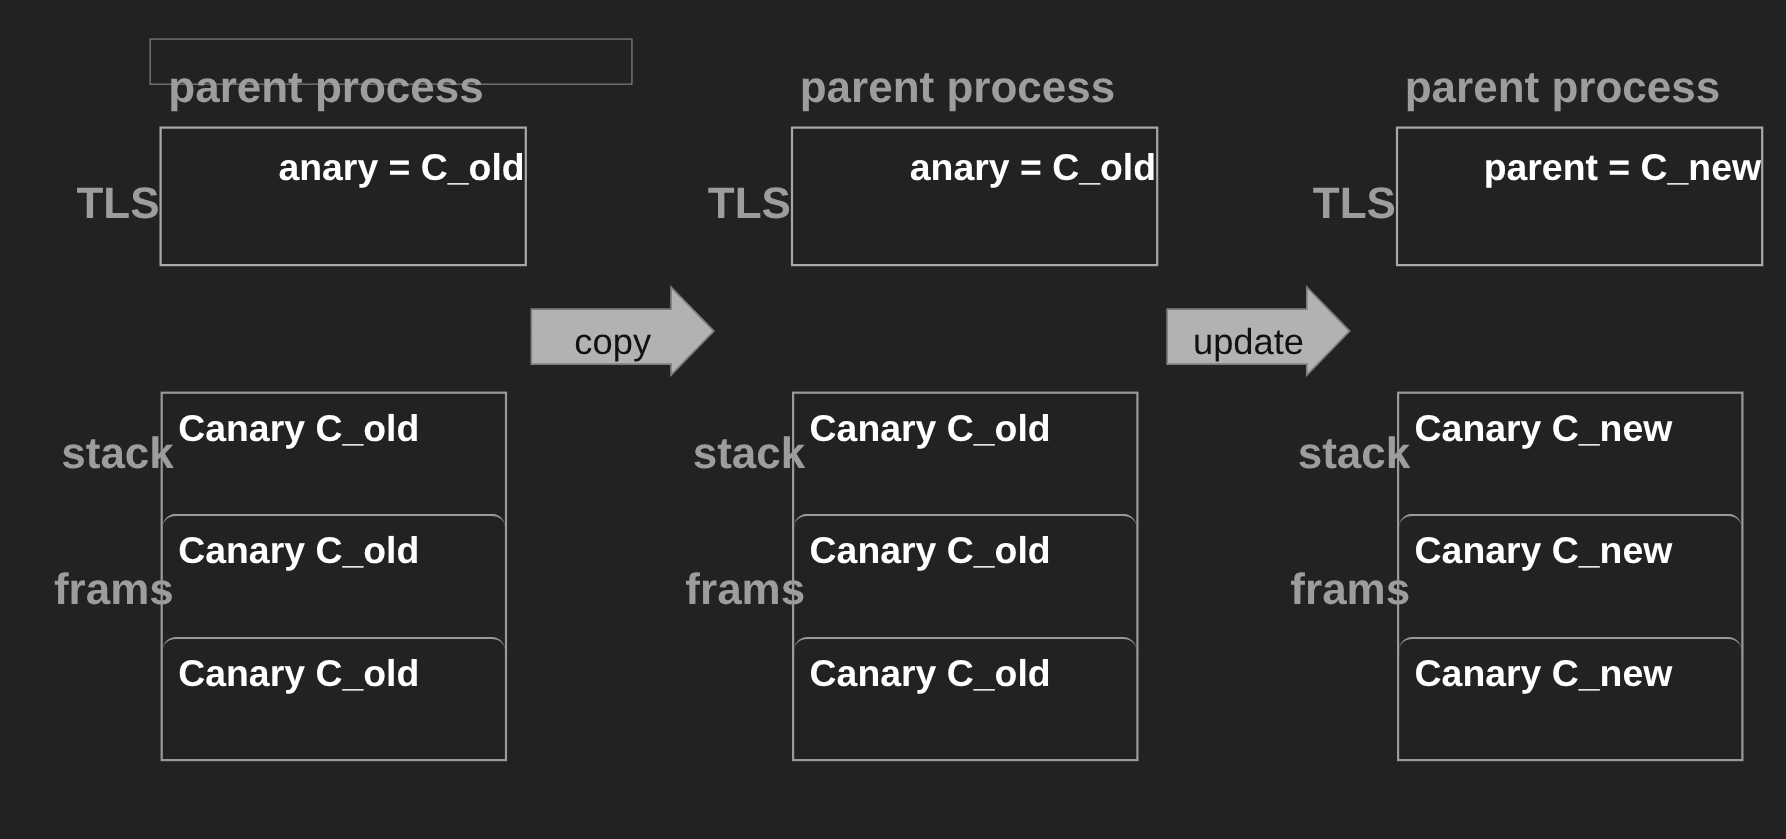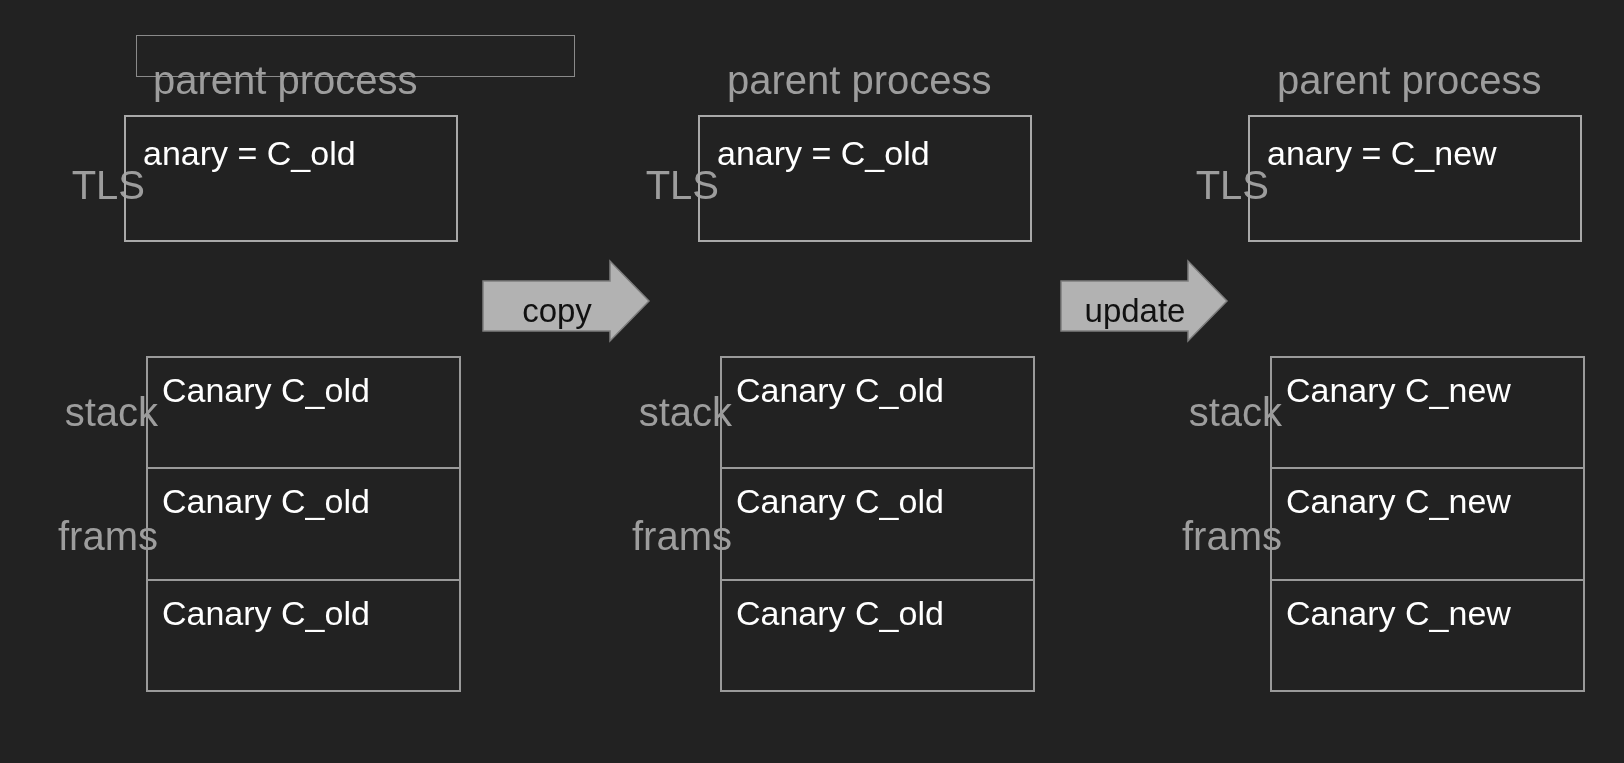--- a/index.html
+++ b/index.html
@@ -15,61 +15,63 @@
   }
   html,body{margin:0;padding:0;}
   body{
     width:1624px;height:763px;
     background:var(--bg);
     font-family:"Liberation Sans", sans-serif;
     overflow:hidden;
     position:relative;
   }
   .canvas{position:absolute;left:0;top:0;width:1624px;height:763px;}
-  .panel{position:absolute;top:0;width:500px;height:635px;}
+  .panel{position:absolute;top:0;width:500px;height:635px;font-weight:bold;}
   .empty-box{
     position:absolute;left:136px;top:35px;width:439px;height:42px;
     border:1px solid var(--empty-box-border);
     box-sizing:border-box;
   }
   .panel-title{
     position:absolute;left:153px;top:58px;
     font-size:40px;line-height:44px;color:var(--label-gray);
     white-space:nowrap;
   }
   .side-label{
     position:absolute;left:0;
     font-size:40px;line-height:44px;color:var(--label-gray);
     text-align:right;white-space:nowrap;margin-left:36px;
   }
   .tls-label{top:163px;width:109px;}
   .stack-label{top:390px;width:122px;}
   .frams-label{top:514px;width:122px;}
   .tls-box{
-    position:absolute;left:124px;top:115px;width:334px;height:127px;
+    position:absolute;left:145px;top:115px;width:334px;height:127px;
     border:2px solid var(--box-border);
     box-sizing:border-box;
+    text-align:right;
   }
   .tls-text{
     padding:16px 0 0 17px;
     font-size:34px;line-height:1.2;color:var(--cell-text);
     white-space:nowrap;
   }
   .stack-box{
     position:absolute;left:146px;top:356px;width:315px;height:336px;
     border:2px solid var(--stack-border);
     box-sizing:border-box;
     display:flex;flex-direction:column;
   }
   .stack-cell{
     flex:1;
     padding:12px 0 0 14px;
     font-size:34px;line-height:1.2;color:var(--cell-text);
     white-space:nowrap;
     box-sizing:border-box;
+    border-radius:12px;
   }
   .stack-cell + .stack-cell{border-top:2px solid var(--stack-border);}
   .arrow-layer{position:absolute;left:0;top:0;width:1624px;height:763px;pointer-events:none;}
   .arrow-shape{fill:var(--arrow-fill);stroke:var(--arrow-stroke);stroke-width:1.5;}
   .arrow-label{
     fill:var(--arrow-text);
     font-family:"Liberation Sans", sans-serif;
     font-size:33px;
     text-anchor:middle;
   }
@@ -107,21 +109,21 @@
       <div class="stack-cell">Canary C_old</div>
       <div class="stack-cell">Canary C_old</div>
       <div class="stack-cell">Canary C_old</div>
     </div>
   </div>
 
   <div class="panel" style="left:1124px">
     <div class="panel-title">parent process</div>
     <div class="side-label tls-label">TLS</div>
     <div class="tls-box">
-      <div class="tls-text">anary = C_new</div>
+      <div class="tls-text">parent = C_new</div>
     </div>
     <div class="side-label stack-label">stack</div>
     <div class="side-label frams-label">frams</div>
     <div class="stack-box">
       <div class="stack-cell">Canary C_new</div>
       <div class="stack-cell">Canary C_new</div>
       <div class="stack-cell">Canary C_new</div>
     </div>
   </div>
 

